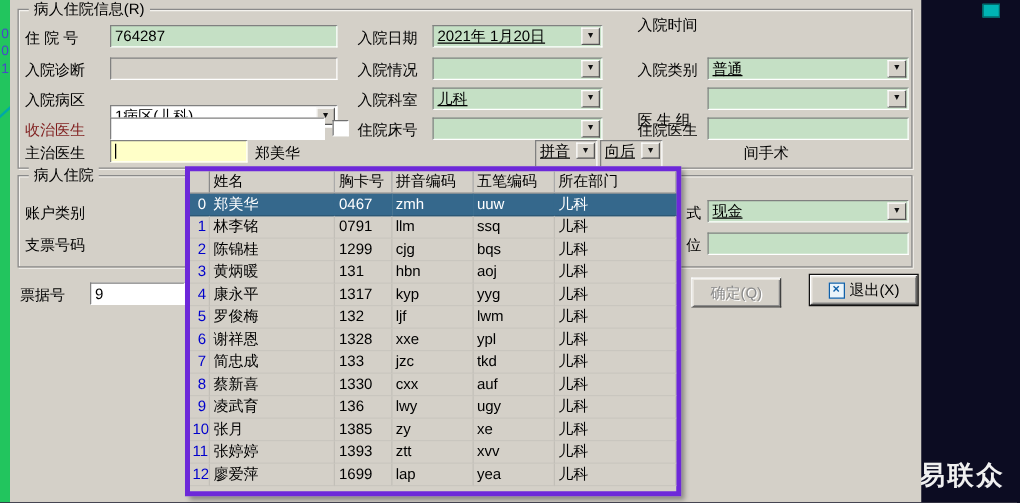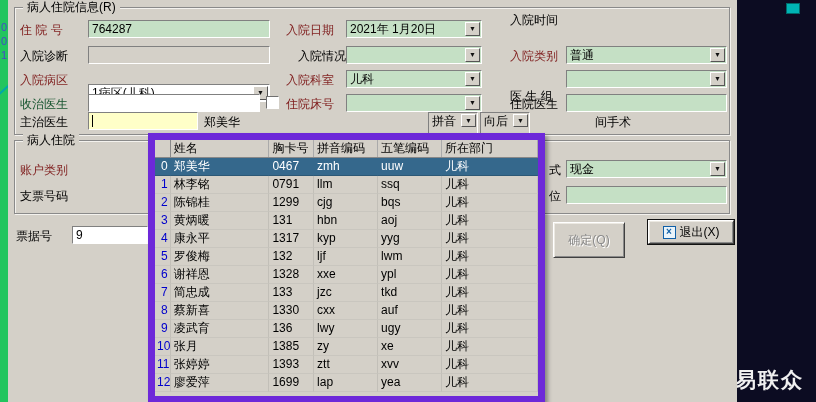--- a/index.html
+++ b/index.html
@@ -9,29 +9,29 @@
   .left-strip{position:absolute;left:0;top:0;width:8px;height:402px;background:#22c55e;overflow:hidden;}
   .edge-digits{position:absolute;left:1px;top:20px;width:10px;color:#4848c8;font-size:11px;line-height:14px;word-break:break-all;}
   .teal-line{position:absolute;left:-8px;top:86px;width:30px;height:2px;background:#00a8a8;transform:rotate(-42deg);}
   .mini-icon{position:absolute;left:786px;top:3px;width:12px;height:9px;background:#00b4b4;border:1px solid #006a6a;}
   .brand{position:absolute;left:735px;top:366px;color:#f0f0f0;font-size:21px;font-weight:bold;letter-spacing:2px;white-space:nowrap;}
   
   .dialog{position:absolute;left:8px;top:0;width:729px;height:402px;background:#d4d0c8;}
   .groupbox{position:absolute;border:1px solid #8a8a8a;box-shadow:1px 1px 0 #f4f2ee, inset 1px 1px 0 #f4f2ee;box-sizing:border-box;}
   .legend{position:absolute;top:-8px;left:8px;height:15px;line-height:15px;background:#d4d0c8;padding:0 4px;font-size:12px;white-space:pre;}
   .lbl{position:absolute;font-size:12px;height:16px;line-height:16px;white-space:pre;}
-  .lbl.blue{color:#7f1d1d}
-  .lbl.purple{color:#14532d}
+  .lbl.blue{color:#000000}
+  .lbl.purple{color:#7f1d1d}
   .field{position:absolute;height:18px;box-sizing:border-box;background:#c5e0c5;border:1px solid;
          border-color:#808080 #ffffff #ffffff #808080;font-size:12px;line-height:15px;padding:1px 3px 12px;
          white-space:nowrap;overflow:hidden;}
   .field.white{background:#ffffff}
   .field.gray{background:#d4d0c8}
   .field.yellow{background:#ffffc8}
-  .combo{padding-right:17px;}
+  .combo{padding-right:17px;text-decoration:underline;}
   .arrow{position:absolute;right:1px;top:1px;width:15px;height:14px;background:#d4d0c8;border:1px solid;
          border-color:#ffffff #555555 #555555 #ffffff;font-size:7px;line-height:12px;text-align:center;color:#111;box-sizing:border-box;}
   .arrow::before{content:"▼";}
   .combo.small{height:35px;}
   .combo.small .arrow{height:13px;line-height:11px;}
   .spin{position:absolute;right:1px;width:14px;height:7px;background:#d4d0c8;border:1px solid;
         border-color:#ffffff #555555 #555555 #ffffff;font-size:5px;line-height:4px;text-align:center;color:#111;box-sizing:border-box;}
   .spin.up{top:1px}.spin.up::before{content:"▲";}
   .spin.down{top:8px}.spin.down::before{content:"▼";}
   .checkbox{position:absolute;width:13px;height:13px;background:#fff;border:1px solid;
@@ -40,21 +40,21 @@
   .plain-text{position:absolute;font-size:12px;height:16px;line-height:16px;white-space:pre;}
   .btn{position:absolute;background:#d4d0c8;border:1px solid;border-color:#ffffff #404040 #404040 #ffffff;
        box-shadow:inset 1px 1px 0 #ece9e2, inset -1px -1px 0 #8a8a8a;font-size:12px;display:flex;
        align-items:center;justify-content:center;gap:4px;box-sizing:border-box;cursor:default;}
   .btn.disabled{color:#8a8a8a;text-shadow:1px 1px 0 #ffffff;}
   .btn.default{outline:1px solid #111;text-align:right;}
   .exit-icon{width:13px;height:13px;background:#eaf4fa;border:1px solid #1060a8;color:#1060a8;font-size:10px;
              line-height:10px;text-align:center;font-weight:bold;box-sizing:border-box;}
   .exit-icon::before{content:"×";}
   
-  .popup{position:absolute;left:140px;top:133px;width:397px;background:#d4d0c8;border:7px solid #6d28d9;
+  .popup{position:absolute;left:140px;top:133px;width:397px;background:#d4d0c8;border:4px solid #6d28d9;
          z-index:20;box-shadow:3px 3px 4px rgba(0,0,0,0.35);box-sizing:border-box;}
   .grid-header{display:flex;height:17px;border-bottom:1px solid #888;}
   .grid-header .cell{font-size:12px;line-height:16px;}
   .cell{box-sizing:border-box;padding:0 3px;border-right:1px solid #aaa;overflow:hidden;white-space:nowrap;}
   .grid-row{display:flex;height:18px;}
   .grid-row .cell{font-size:12px;line-height:17px;border-right:1px solid #c2bfb8;border-bottom:1px solid #c9c6bf;}
   .c0{width:16px;text-align:right;color:#0000cc;padding:0 2px;border-right:1px solid #8a8a8a;}
   .c1{width:102px}.c2{width:46px}.c3{width:66px}.c4{width:66px}.c5{width:99px}
   .grid-row.selected .cell{background:#35688c;color:#fff;border-right-color:#35688c;border-bottom-color:#2c5876;}
   .grid-footer{height:4px;}
@@ -86,21 +86,21 @@
     <div class="field combo" style="left:338px;top:20px;width:136px;">
       <span>2021年 1月20日</span>
       <span class="arrow"></span>
     </div>
     <div class="lbl" style="left:502px;top:12px;">入院时间</div>
 
     <div class="lbl" style="left:12px;top:48px;">入院诊断</div>
     <div class="field gray" style="left:80px;top:46px;width:182px;">
       <span></span>
     </div>
-    <div class="lbl" style="left:290px;top:48px;">入院情况</div>
+    <div class="lbl" style="left:278px;top:48px;">入院情况</div>
     <div class="field combo" style="left:338px;top:46px;width:136px;">
       <span></span>
       <span class="arrow"></span>
     </div>
     <div class="lbl blue" style="left:502px;top:48px;">入院类别</div>
     <div class="field combo" style="left:558px;top:46px;width:161px;">
       <span>普通</span>
       <span class="arrow"></span>
     </div>
 
@@ -161,21 +161,21 @@
       <span>现金</span>
       <span class="arrow"></span>
     </div>
     <div class="lbl" style="left:541px;top:188px;">位</div>
     <div class="field" style="left:558px;top:186px;width:161px;"></div>
 
     <div class="lbl" style="left:8px;top:228px;">票据号</div>
     <div class="field white" style="left:64px;top:226px;width:76px;">
       <span>9</span>
     </div>
-    <div class="btn disabled" style="left:545px;top:222px;width:72px;height:36px;">
+    <div class="btn disabled" style="left:545px;top:222px;width:72px;height:24px;">
       <span>确定(Q)</span>
     </div>
     <div class="btn default" style="left:640px;top:220px;width:86px;height:24px;">
       <span class="exit-icon"></span>
       <span>退出(X)</span>
     </div>
 
     <div class="popup">
       <div class="grid-header">
         <div class="cell c0"></div>

